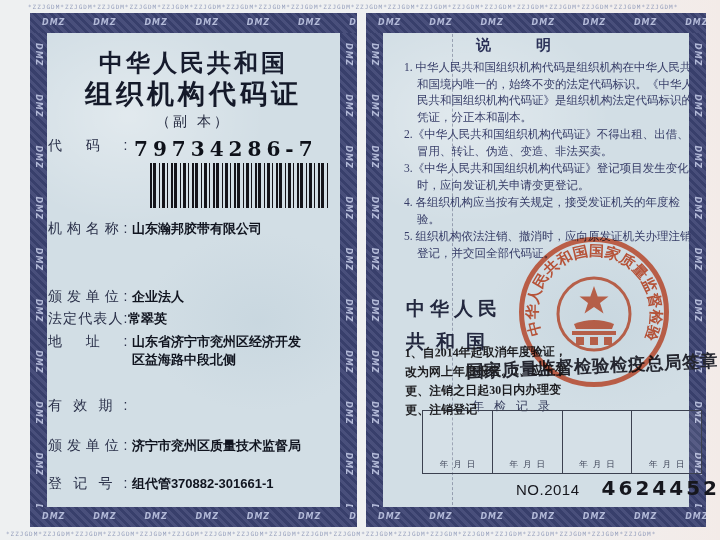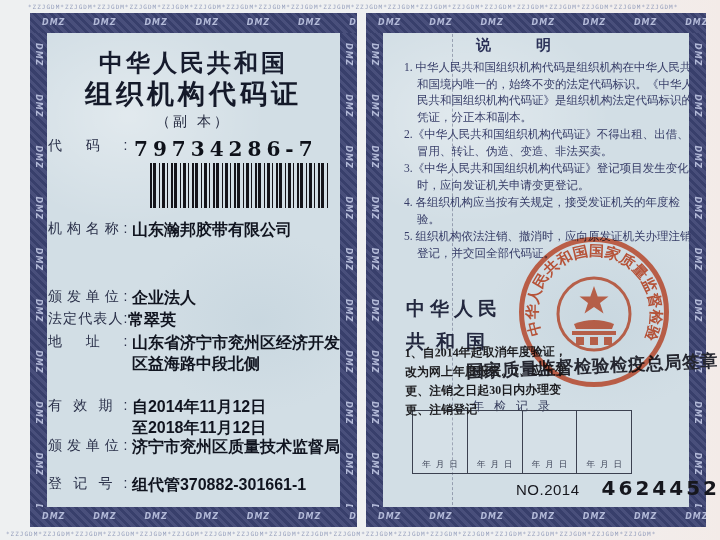--- a/index.html
+++ b/index.html
@@ -49,21 +49,21 @@
   
   .lp-title1 { position:absolute; left:0; right:0; top:34px; text-align:center;
     font-size:24px; font-weight:700; letter-spacing:3px; color:#161b2d; }
   .lp-title2 { position:absolute; left:0; right:0; top:63px; text-align:center;
     font-size:27px; font-weight:700; letter-spacing:4px; color:#141929; }
   .lp-sub { position:absolute; left:0; right:0; top:100px; text-align:center;
     font-size:14px; letter-spacing:3px; color:#20263c; }
   .row { position:absolute; left:18px; right:12px; color:#262c44; font-size:14px; }
   .lbl { display:inline-block; width:80px; text-align:justify; text-align-last:justify;
     vertical-align:top; color:#2a3049; letter-spacing:.5px; }
-  .val { font-weight:700; color:#10141f; font-size:16px; }
+  .val { font-weight:700; color:#10141f; font-size:13px; }
   .code-row { top:124px; }
   .code-val { font-family:"DejaVu Serif","Liberation Serif",serif; font-weight:700;
     font-size:20px; letter-spacing:5px; color:#0e1119; margin-left:6px; }
   .barcode { position:absolute; left:120px; top:150px; width:180px; height:45px;
     background:repeating-linear-gradient(90deg,
       #14141a 0 2px, transparent 2px 3px,
       #14141a 3px 6px, transparent 6px 9px,
       #14141a 9px 10px, transparent 10px 12px,
       #14141a 12px 15px, transparent 15px 17px,
       #14141a 17px 18px, transparent 18px 21px); }
@@ -91,21 +91,21 @@
   .country-l2 { font-size:19px; letter-spacing:11px; margin-top:7px; }
   .seal-banner { position:absolute; left:100px; top:341px; white-space:nowrap;
     font-size:17.5px; font-weight:700; color:#24262f; letter-spacing:.5px;
     transform:rotate(-2.5deg); z-index:2; }
   .annotation { position:absolute; left:39px; top:330px; width:170px;
     font-family:"Liberation Serif","DejaVu Serif",serif; font-weight:700;
     font-size:12px; line-height:19px; color:#1d1d20; z-index:3;
     transform:rotate(-.6deg); }
   .insp-title { position:absolute; left:58px; top:385px; font-size:12px;
     color:#333a5a; letter-spacing:10px; z-index:1;margin-left:48px; }
-  .insp-table { position:absolute; left:46px; top:397px; width:220px; height:64px;
+  .insp-table { position:absolute; left:56px; top:397px; width:280px; height:64px;
     border:1.5px solid #3c4150; display:flex; z-index:1; background:rgba(255,255,255,.08); }
   .insp-cell { flex:1; border-right:1px solid #3c4150; position:relative; }
   .insp-cell:last-child { border-right:none; }
   .cell-foot { position:absolute; left:0; right:0; bottom:2px; text-align:center;
     font-size:8.5px; letter-spacing:5px; color:#3a4055; text-indent:5px; }
   .serial { position:absolute; left:150px; top:463px; display:flex;
     align-items:baseline; gap:22px; color:#16171d; z-index:6; }
   .serial-prefix { font-size:15px; letter-spacing:.5px; }
   .serial-num { font-size:20px; font-weight:800; letter-spacing:3px;
     font-family:"DejaVu Sans",sans-serif; }
@@ -153,24 +153,20 @@
   <div class="row r-addr">
     <span class="lbl">地址:</span>
     <span class="vblock">
       <span class="val" style="display:block">山东省济宁市兖州区经济开发</span>
       <span class="val" style="display:block">区益海路中段北侧</span>
     </span>
   </div>
 
   <div class="row r-valid">
     <span class="lbl">有效期:</span>
-    <span class="vblock">
-      <span class="val" style="display:block">自2014年11月12日</span>
-      <span class="val" style="display:block">至2018年11月12日</span>
-    </span>
   </div>
 
   <div class="row r-issuer">
     <span class="lbl">颁发单位:</span> <span class="val">济宁市兖州区质量技术监督局</span>
   </div>
 
   <div class="row r-reg">
     <span class="lbl">登记号:</span> <span class="val">组代管370882-301661-1</span>
   </div>
 </div>

